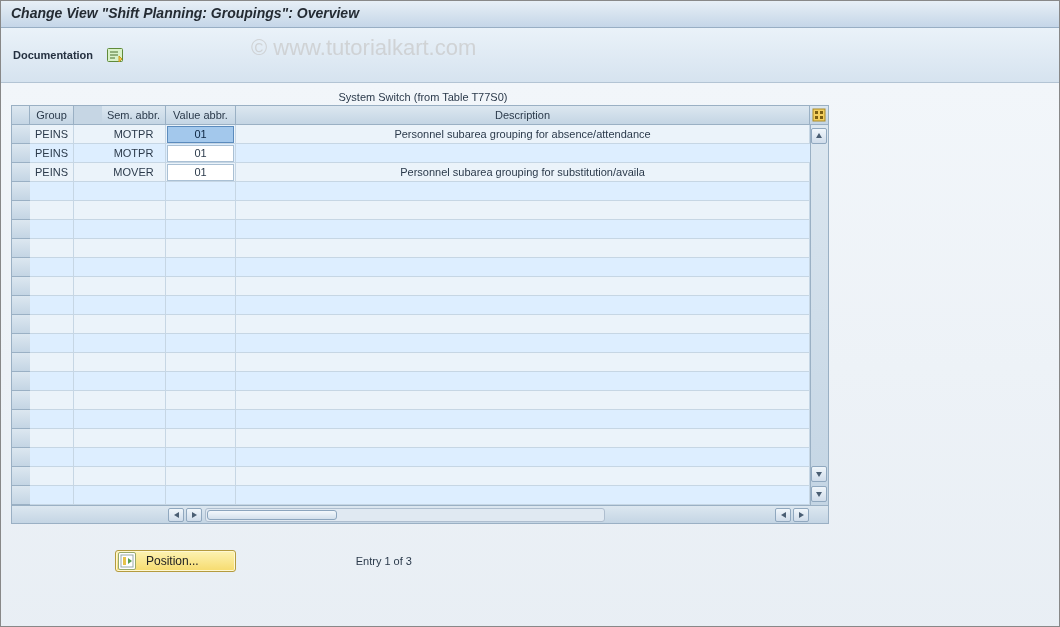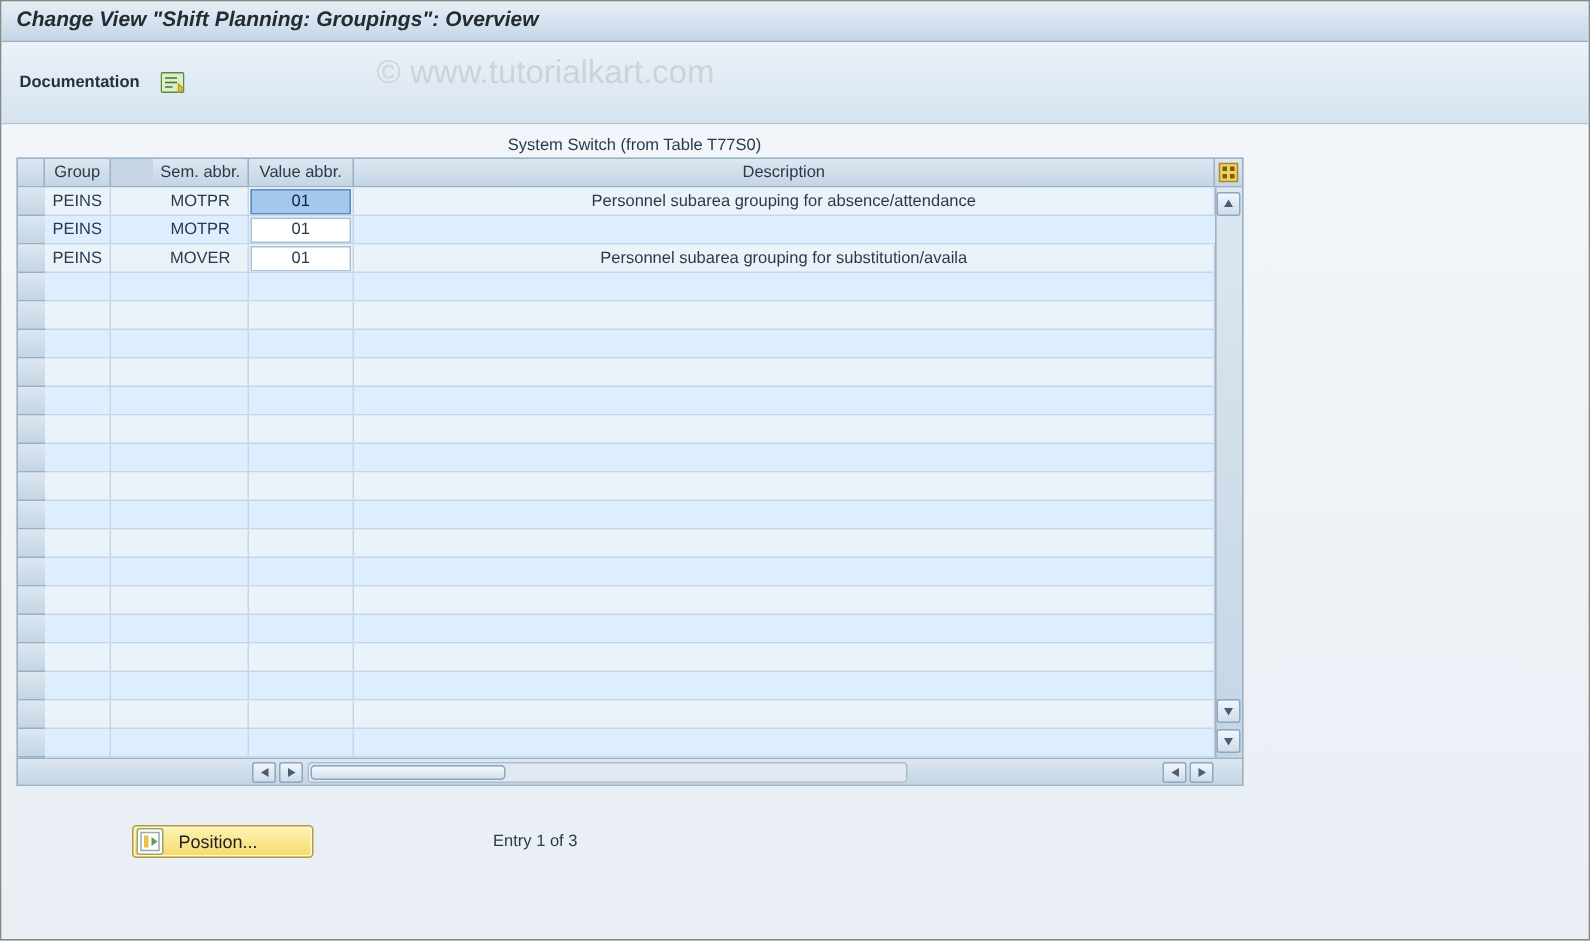--- a/index.html
+++ b/index.html
@@ -208,21 +208,21 @@
     .col-group { flex:0 0 44px; }
     .col-sem   { flex:0 0 64px;margin-left:28px; }
     .col-val   { flex:0 0 70px; }
     .col-desc  { flex:1 1 auto; }
 
     .footer-row {
       margin-top: 26px;
       display:flex;
       align-items:center;
       gap: 120px;
-      margin-left: 77px;
+      margin-left: 104px;
     }
     .position-btn {
       display:flex;
       align-items:center;
       height: 22px;
       background: linear-gradient(#fdf3b3,#f6db6e);
       border:1px solid #b49b3f;
       border-radius:3px;
       padding: 0 36px 0 2px;
       font-size: 12px;

